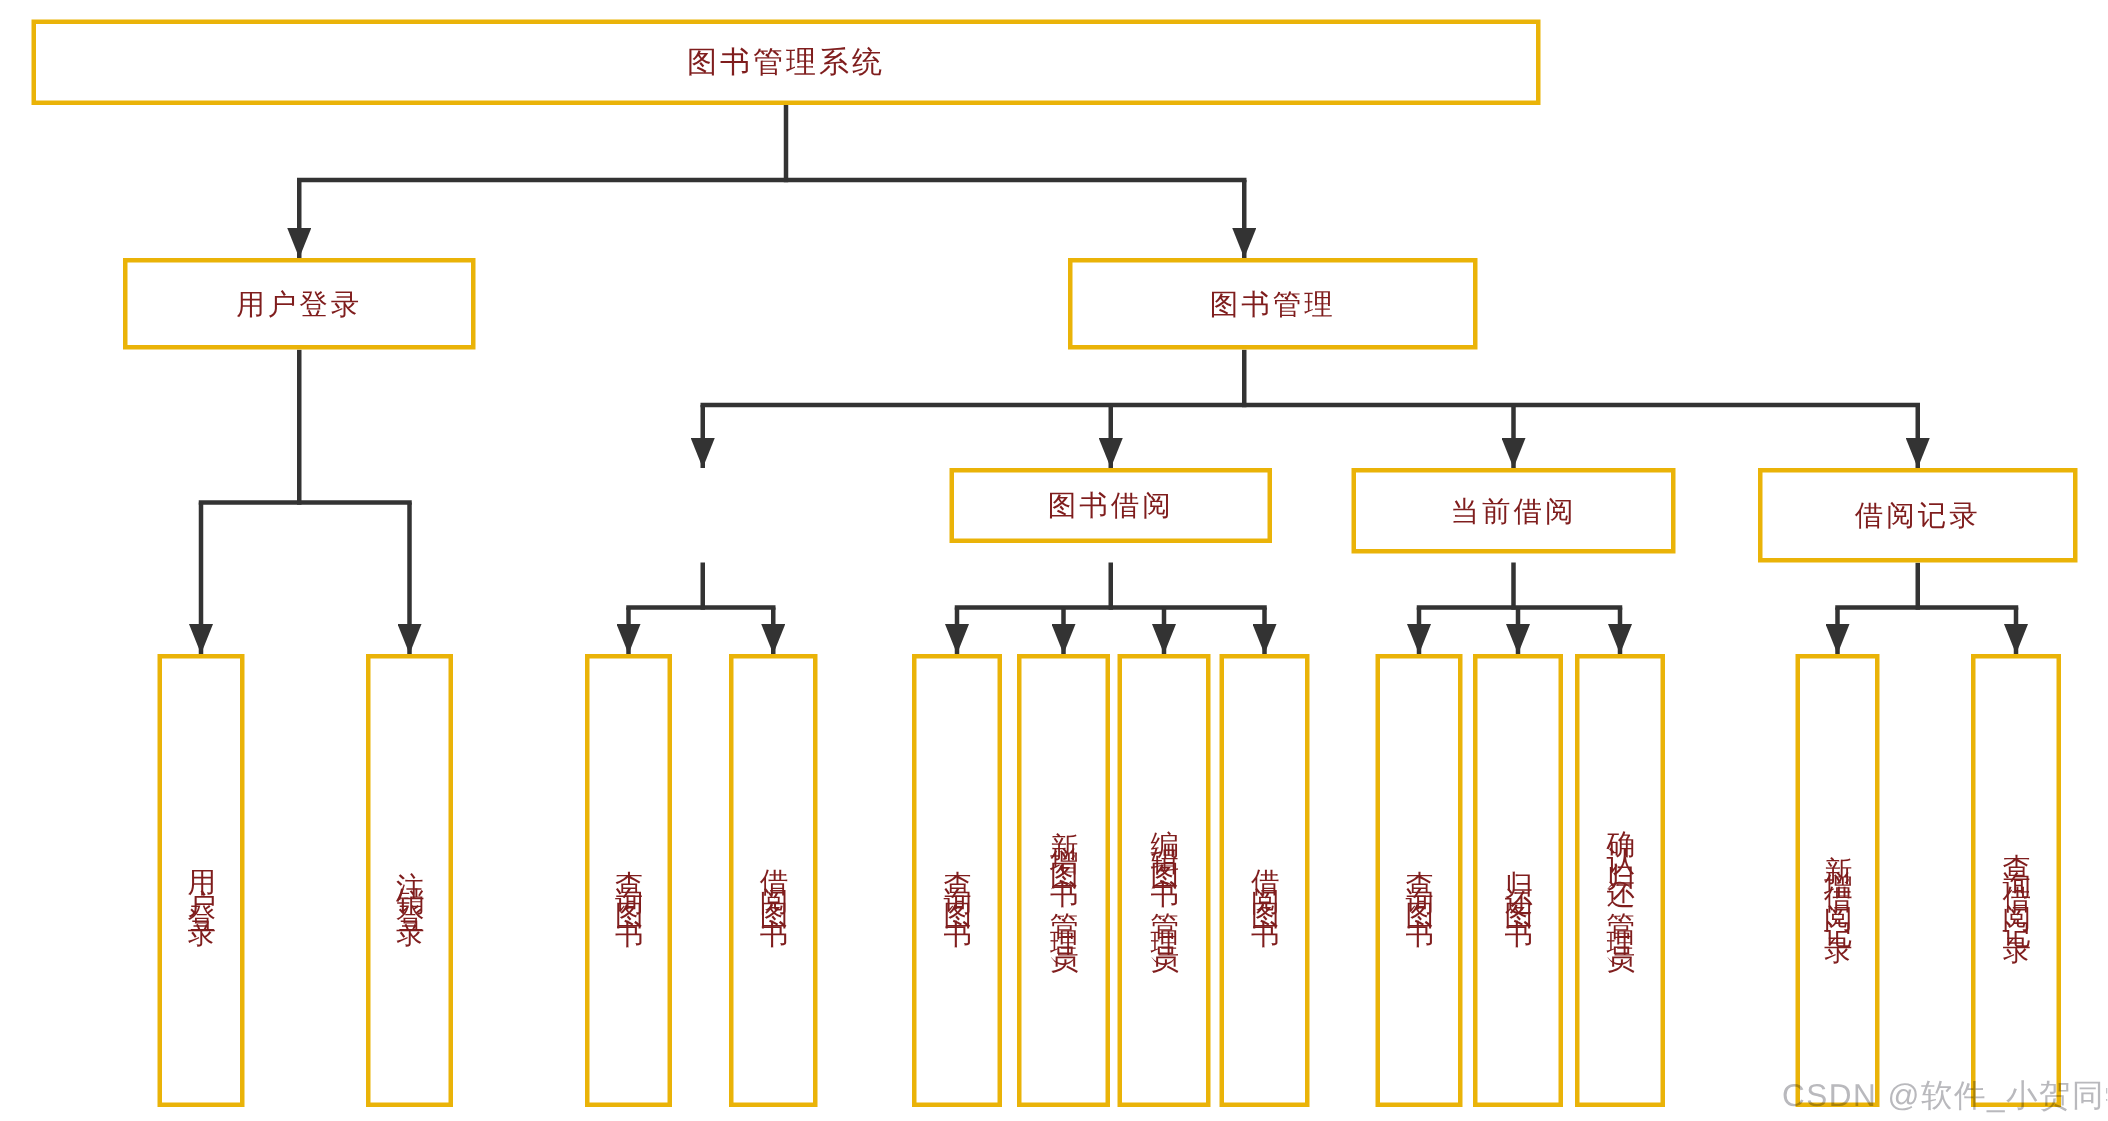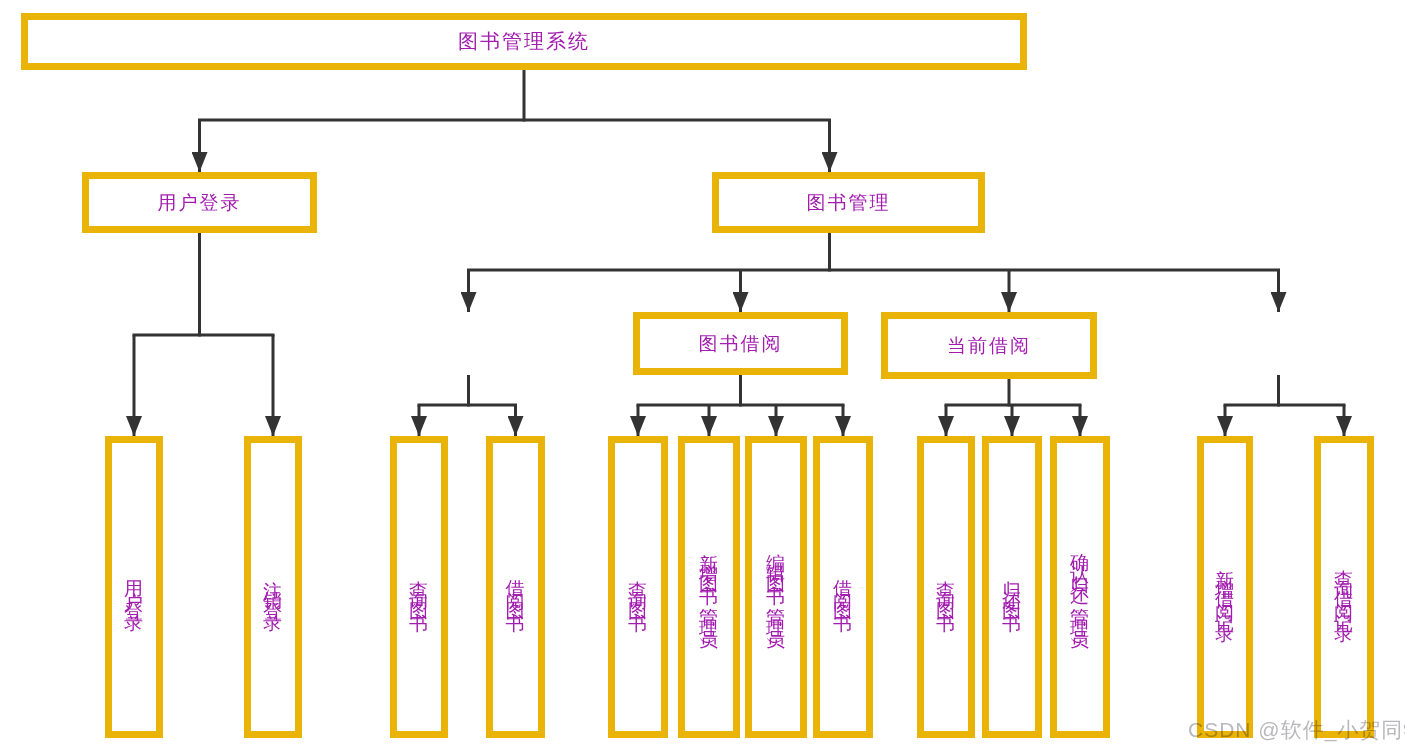--- a/index.html
+++ b/index.html
@@ -9,25 +9,25 @@
     background:#ffffff;
     font-family:"Liberation Sans", sans-serif;
     overflow:hidden;
   }
   .connectors{position:absolute;left:0;top:0;z-index:1;}
   .connectors line{stroke:#333333;stroke-width:3;}
   .node{
     position:absolute;
     box-sizing:border-box;
     background:#ffffff;
-    border:7px solid #eab308;
+    border:3px solid #eab308;
     display:flex;
     align-items:center;
     justify-content:center;
-    color:#a21caf;
+    color:#7f1d1d;
     z-index:2;
     text-align:center;
   }
   .hbox{font-size:19px;letter-spacing:2px;}
   .hbox.root{font-size:20px;}
   .vbox span{
     writing-mode:vertical-rl;
     text-orientation:mixed;
     font-size:19px;
     letter-spacing:11px;
@@ -112,22 +112,23 @@
       <line x1="1225" y1="405" x2="1225" y2="436" marker-end="url(#ah)"></line>
       <line x1="1344" y1="405" x2="1344" y2="436" marker-end="url(#ah)"></line>
     </g>
   </svg>
 
   <div class="node hbox root" style="left:21px;top:13px;width:1006px;height:57px">图书管理系统</div>
 
   <div class="node hbox" style="left:82px;top:172px;width:235px;height:61px">用户登录</div>
   <div class="node hbox" style="left:712px;top:172px;width:273px;height:61px">图书管理</div>
 
-  <div class="node hbox" style="left:633px;top:312px;width:215px;height:63px">图书借阅</div>
-  <div class="node hbox" style="left:881px;top:312px;width:216px;height:67px">当前借阅</div>
+  <div class="node hbox" style="left:633px;top:312px;width:215px;height:50px">图书借阅</div>
+  <div class="node hbox" style="left:901px;top:312px;width:216px;height:57px">当前借阅</div>
+  <div class="node hbox" style="left:1172px;top:312px;width:213px;height:63px">借阅记录</div>
 
   <div class="node vbox" style="left:105px;top:436px;width:58px;height:302px">
       <span>用户登录</span>
     </div>
   <div class="node vbox" style="left:244px;top:436px;width:58px;height:302px">
       <span>注销登录</span>
     </div>
 
   <div class="node vbox" style="left:390px;top:436px;width:58px;height:302px">
       <span>查询图书</span>

